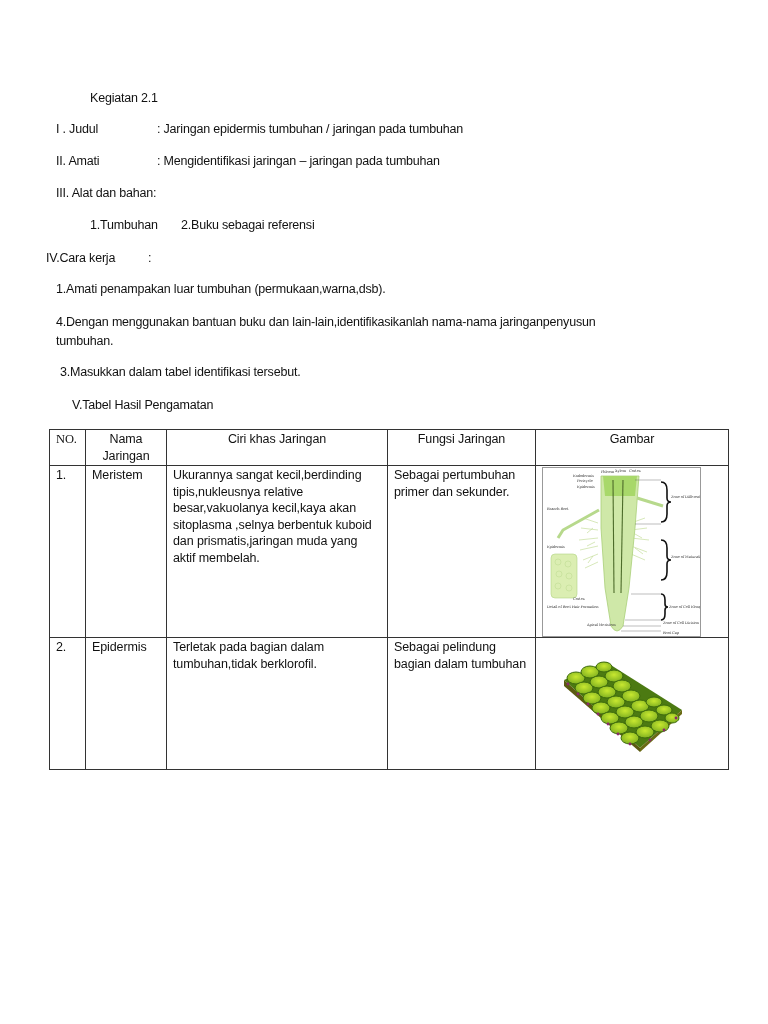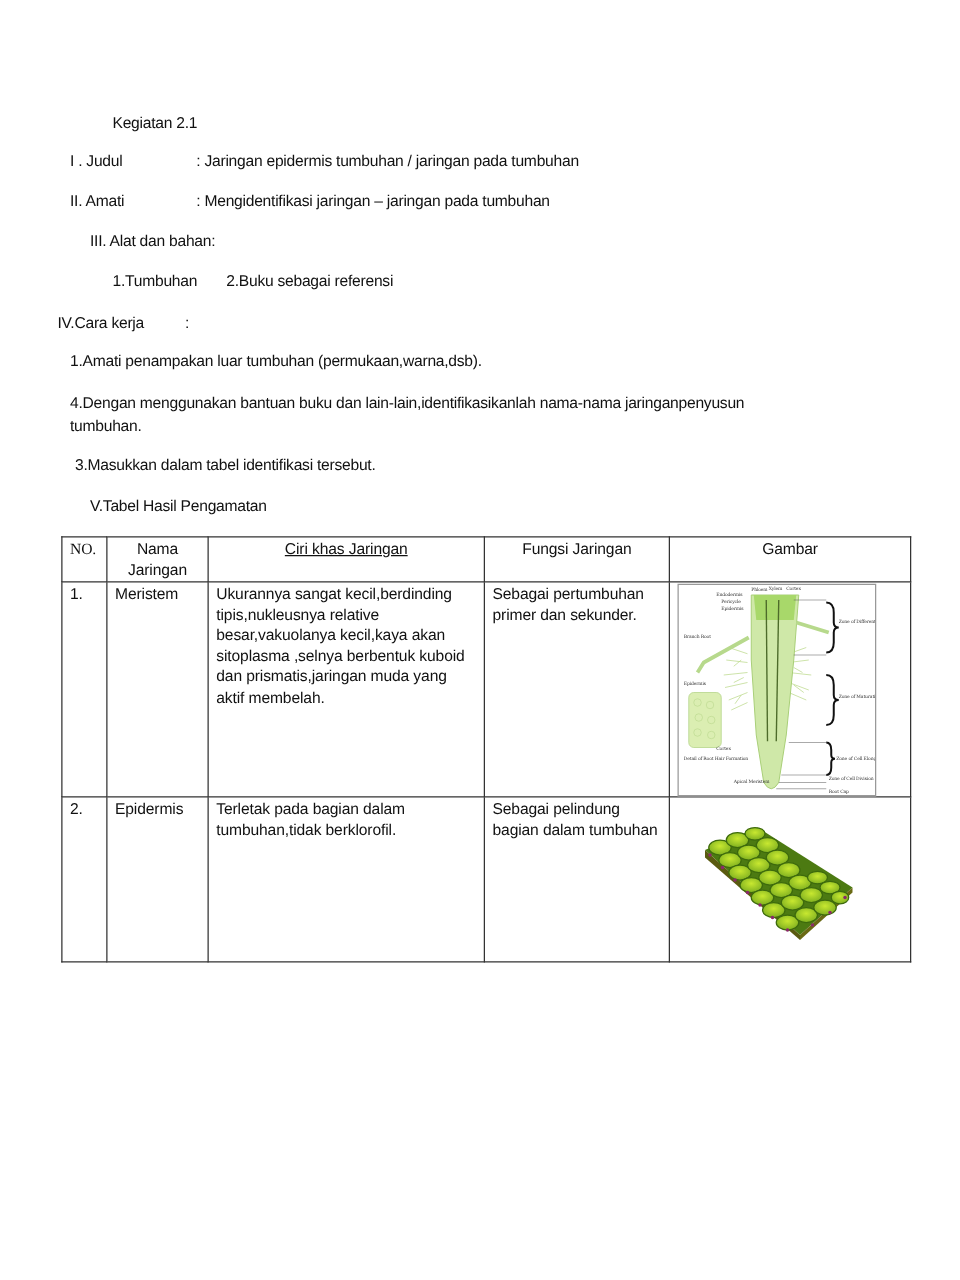--- a/index.html
+++ b/index.html
@@ -14,21 +14,21 @@
   table.obs {
     position: absolute; left: 49px; top: 429px; border-collapse: collapse;
     width: 680px; font-size: 12.5px; letter-spacing: -0.1px;
   }
   table.obs th, table.obs td {
     border: 1.5px solid #333; vertical-align: top; padding: 1px 6px; line-height: 16.5px;
   }
   table.obs th { font-weight: normal; text-align: center; }
   .c-no { width: 23px; font-family: Liberation Serif, serif; }
   .c-nama { width: 68px; }
-  .c-ciri { width: 208px; text-decoration: underline; }
+  .c-ciri { width: 208px; }
   .c-fungsi { width: 135px; }
   .c-gambar { }
   tr.hdr { height: 34px; }
   tr.r1 { height: 172px; }
   tr.r2 { height: 132px; }
   td.img { padding: 0; position: relative; }
   .root-frame {
     position: absolute; left: 6px; top: 1px; width: 157px; height: 168px;
     border: 1px solid #999; background: #fff;
   }
@@ -43,21 +43,21 @@
   <div class="line" style="left:90px; top:91px;">Kegiatan 2.1</div>
 
   <div class="line" style="left:56px; top:122px;">
     <span class="tab" style="width:101px;">I  . Judul</span><span>: Jaringan epidermis tumbuhan / jaringan pada tumbuhan</span>
   </div>
 
   <div class="line" style="left:56px; top:154px;">
     <span class="tab" style="width:101px;">II. Amati</span><span>: Mengidentifikasi jaringan – jaringan pada tumbuhan</span>
   </div>
 
-  <div class="line" style="left:72px; top:186px;">III. Alat dan bahan:</div>
+  <div class="line" style="left:56px; top:186px;">III. Alat dan bahan:</div>
 
   <div class="line" style="left:90px; top:218px;">
     <span class="tab" style="width:91px;">1.Tumbuhan</span><span>2.Buku sebagai referensi</span>
   </div>
 
   <div class="line" style="left:46px; top:251px;">
     <span class="tab" style="width:102px;">IV.Cara kerja</span><span>:</span>
   </div>
 
   <div class="line" style="left:56px; top:282px;">1.Amati penampakan luar tumbuhan (permukaan,warna,dsb).</div>

